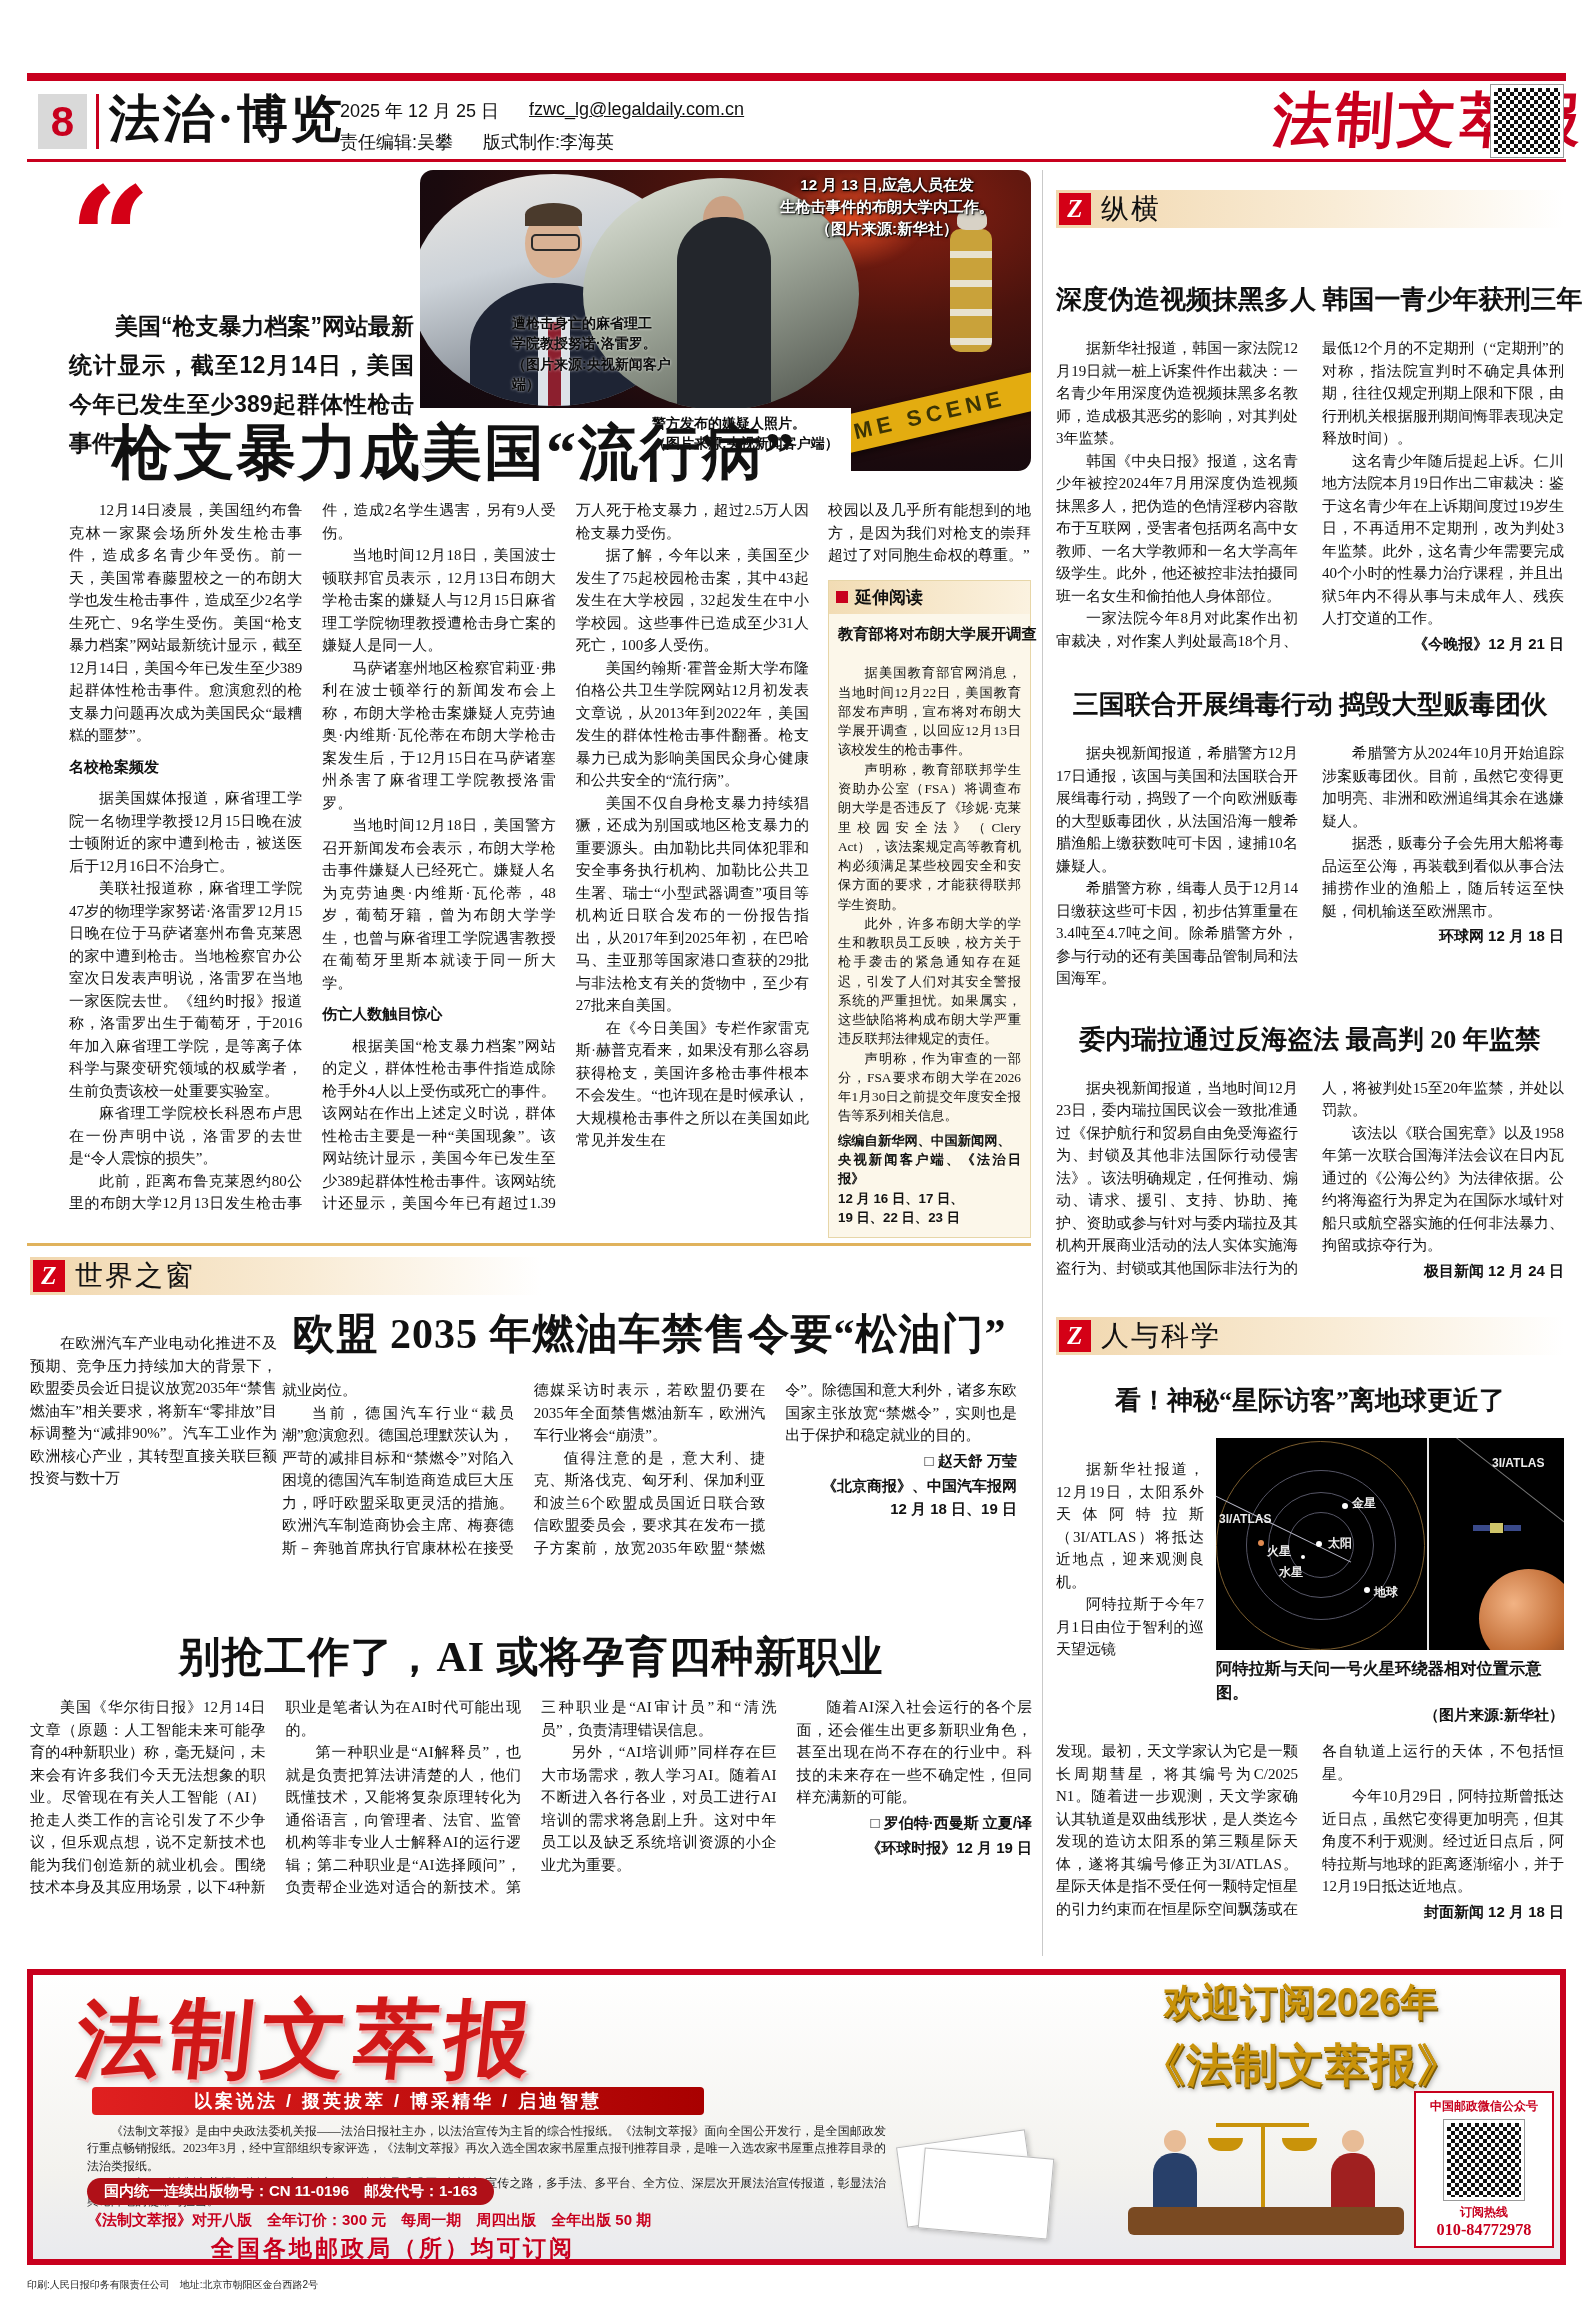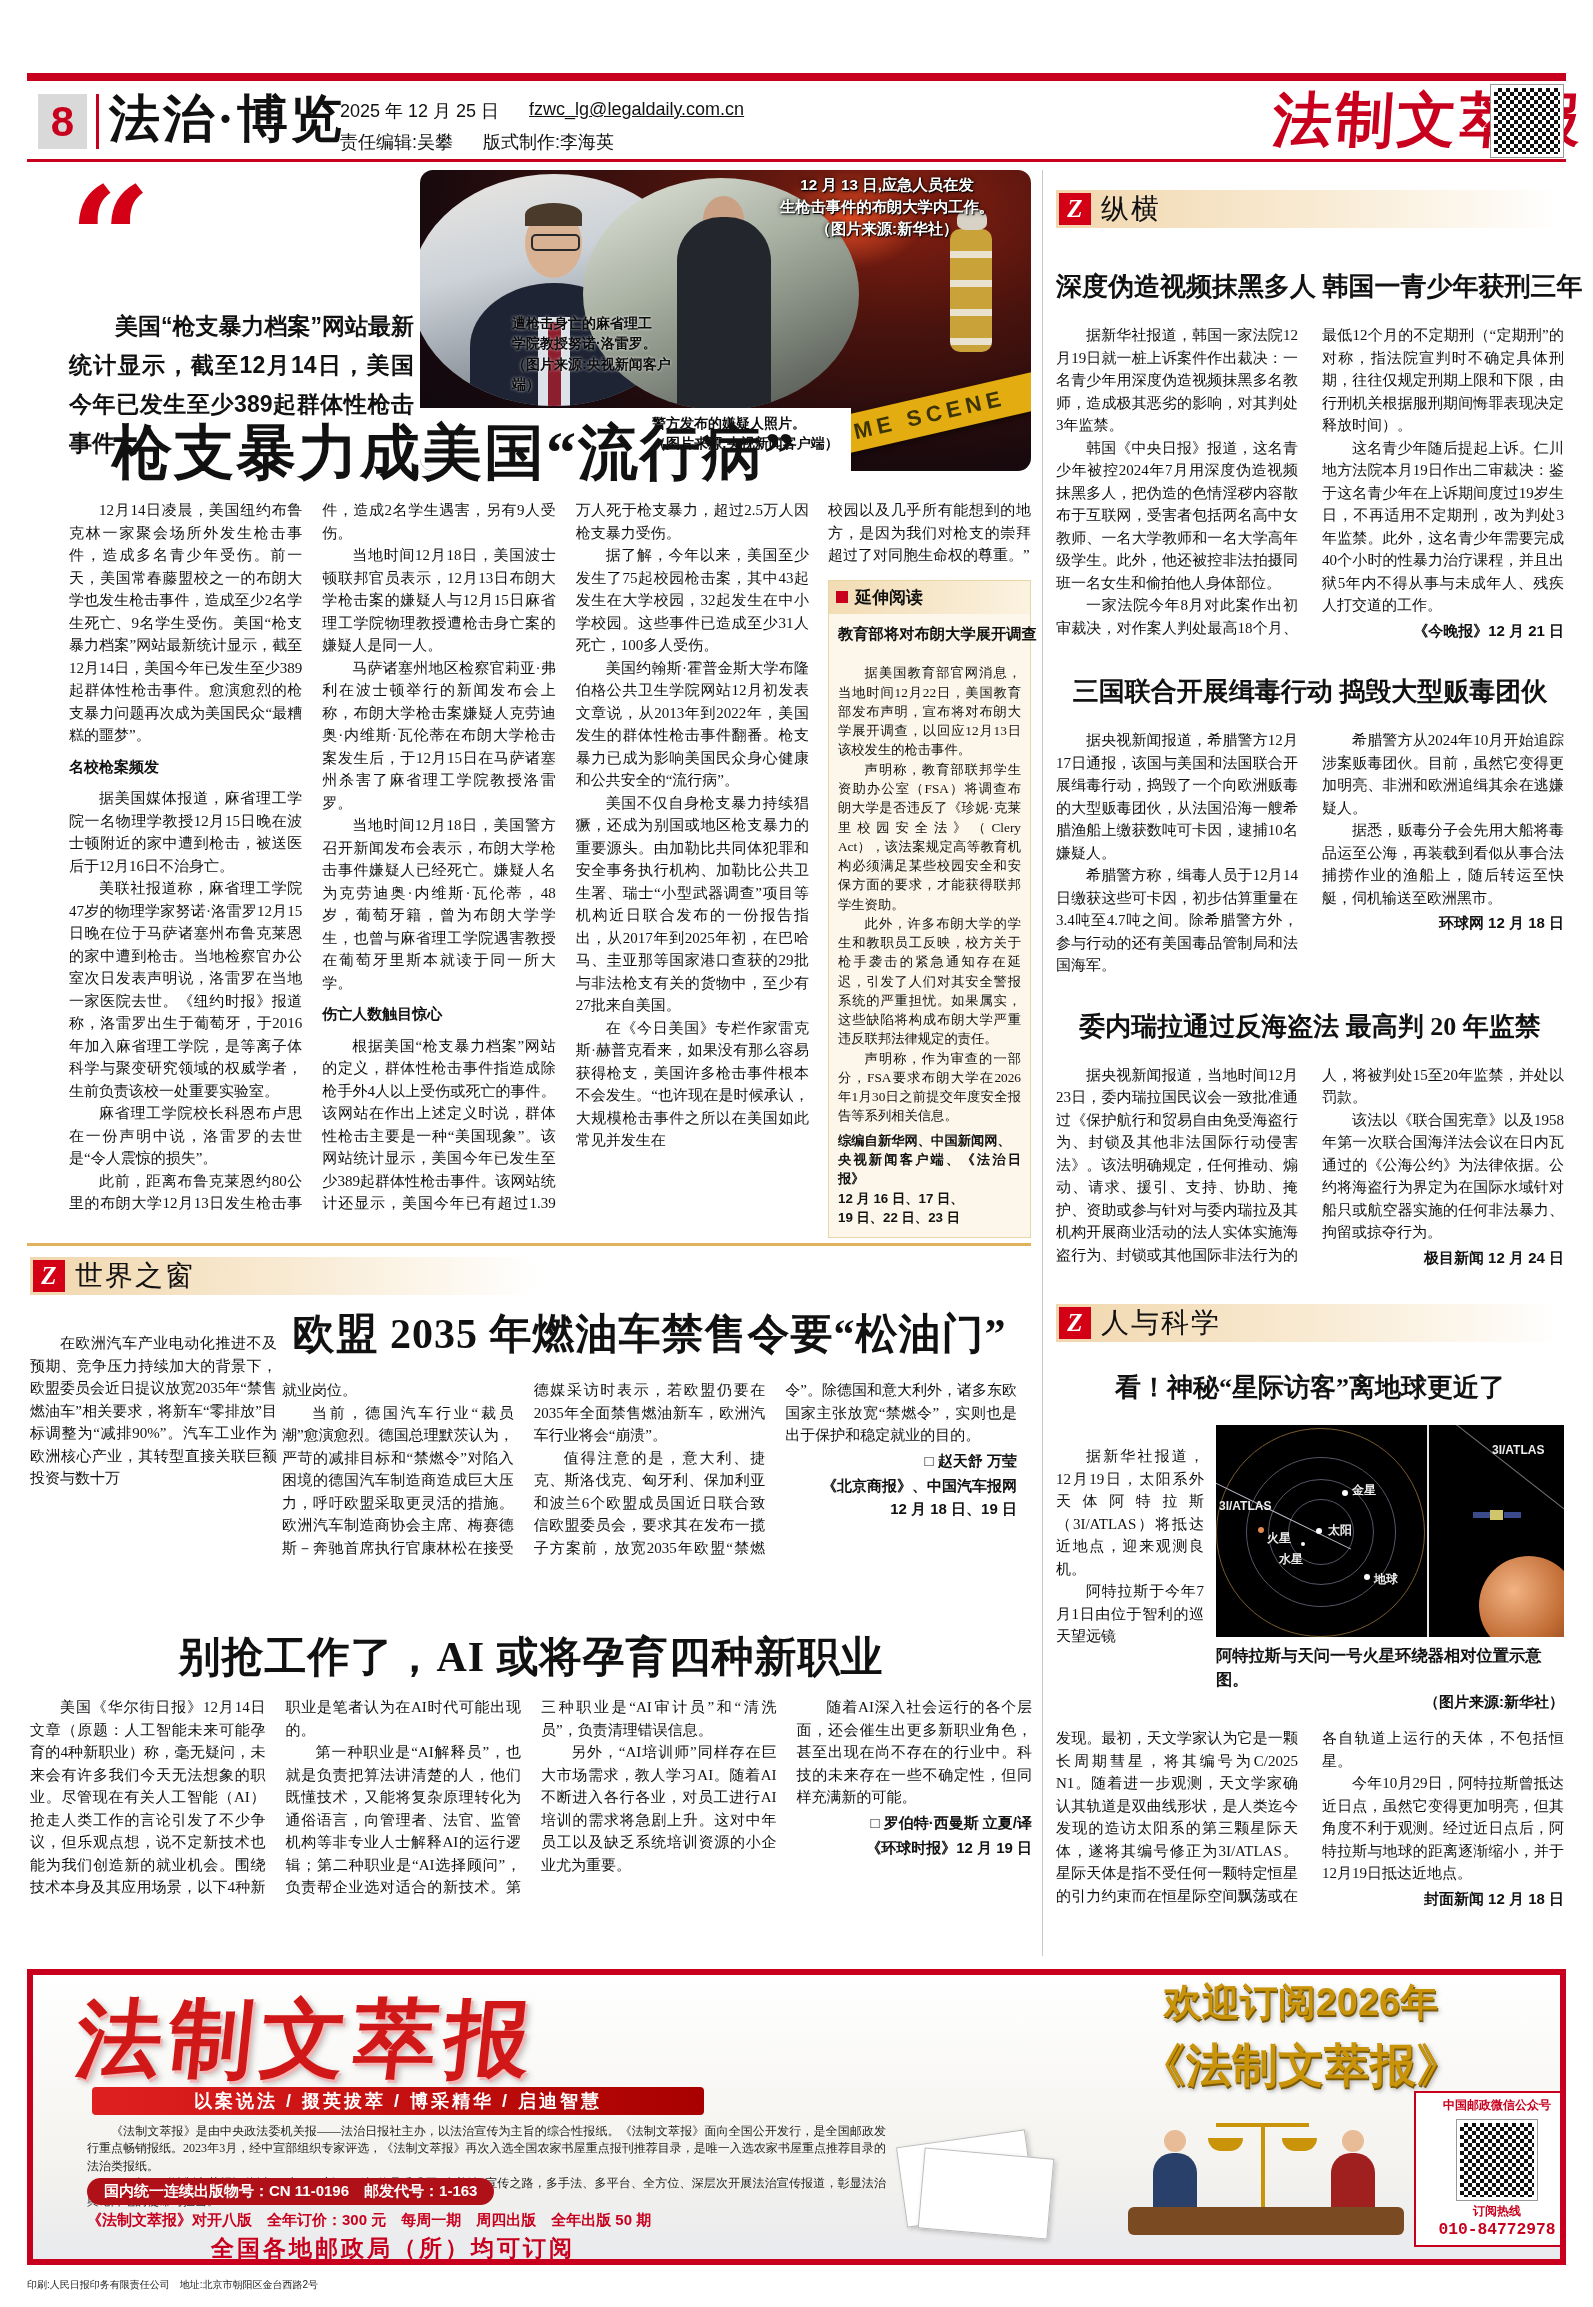--- a/index.html
+++ b/index.html
@@ -83,21 +83,21 @@
   
   .v-rule{left:1042px;top:170px;width:1px;height:1786px;background:#c9c9c9}
   .rail{left:1056px;top:190px;width:508px}
   .sec-head{display:flex;align-items:center;gap:10px;height:38px;padding-left:3px;
             background:linear-gradient(90deg,#f1d7ae 0%,#f9ecd6 55%,#ffffff 100%)}
   .z-logo{width:32px;height:32px;background:#d40016;color:#fff;display:flex;align-items:center;justify-content:center;
           font:italic 900 25px "Liberation Serif",serif;flex:0 0 auto}
   .sec-title{font-family:"Liberation Sans",sans-serif;font-weight:400;font-size:28px;letter-spacing:2px}
   .rail-hl{font-size:26px;font-weight:900;text-align:center;white-space:nowrap;letter-spacing:0}
   .rail .jp{margin-top:20px}
-  .mt84{margin-top:41px}.mt64{margin-top:32px}.mt70{margin-top:35px}.mt56{margin-top:28px}
+  .mt84{margin-top:54px}.mt64{margin-top:32px}.mt70{margin-top:35px}.mt56{margin-top:28px}
   .sci-row{display:flex;gap:12px;margin-top:20px}
   .sci-left{width:148px;flex:0 0 auto}
   .space{width:348px;height:212px;background:#000;position:relative;overflow:hidden;
          color:#eee;font-family:"Liberation Sans",sans-serif;font-size:12px;font-weight:700}
   .orbit{position:absolute;border-radius:50%;border:1px solid #565666}
   .sp-lab{position:absolute}
   .dot{position:absolute;width:6px;height:6px;border-radius:50%;background:#fff}
   .traj{position:absolute;height:1px;background:#b9b9c9}
   .divline{position:absolute;left:211px;top:0;width:1.5px;height:100%;background:#e8e8e8}
   .mars-sphere{position:absolute;right:-14px;bottom:-18px;width:99px;height:99px;border-radius:50%;
@@ -136,21 +136,21 @@
   .ad-gold1{position:absolute;left:1046px;top:2px;width:444px;text-align:center;font-size:38px}
   .ad-gold2{position:absolute;left:1046px;top:60px;width:444px;text-align:center;font-size:46px}
   .news-card{position:absolute;width:128px;height:79px;background:#fff;border:1px solid #bbb;box-shadow:2px 2px 5px rgba(0,0,0,.2)}
   .desk{position:absolute;left:1095px;top:232px;width:276px;height:28px;border-radius:6px;background:#7a4a22}
   .person{position:absolute;width:44px;height:59px;border-radius:20px 20px 4px 4px}
   .person .head{position:absolute;left:11.3px;top:-23px;width:22px;height:22px;border-radius:50%;background:#e8bc96}
   .scale-pole{position:absolute;left:1228px;top:148px;width:4px;height:84px;background:#c9930a}
   .scale-beam{position:absolute;left:1183px;top:148px;width:93px;height:4px;background:#c9930a}
   .scale-pan{position:absolute;width:35px;height:13px;border-radius:0 0 17.3px 17.3px;background:#c9930a}
   .sub-box{position:absolute;left:1381px;top:116px;width:130px;border:2.5px solid #c8001e;background:#fff;
-           text-align:center;padding:6px 16px;font-family:Liberation Mono, monospace}
+           text-align:center;padding:6px 3px;font-family:Liberation Serif, serif}
   .sub-box .lab{color:#c8001e;font-weight:700;font-size:12px;line-height:1.3}
   .qr-ad{width:74px;height:74px;margin:5px auto}
   .hotline{color:#c8001e;font-weight:900;font-size:16.3px}
 
   
   .footer{left:27px;top:2278px;width:1539px;display:flex;justify-content:space-between;gap:20px;
           font:400 10px/1.4 "Liberation Sans",sans-serif;color:#222}
 </style>
 </head>
 <body>

